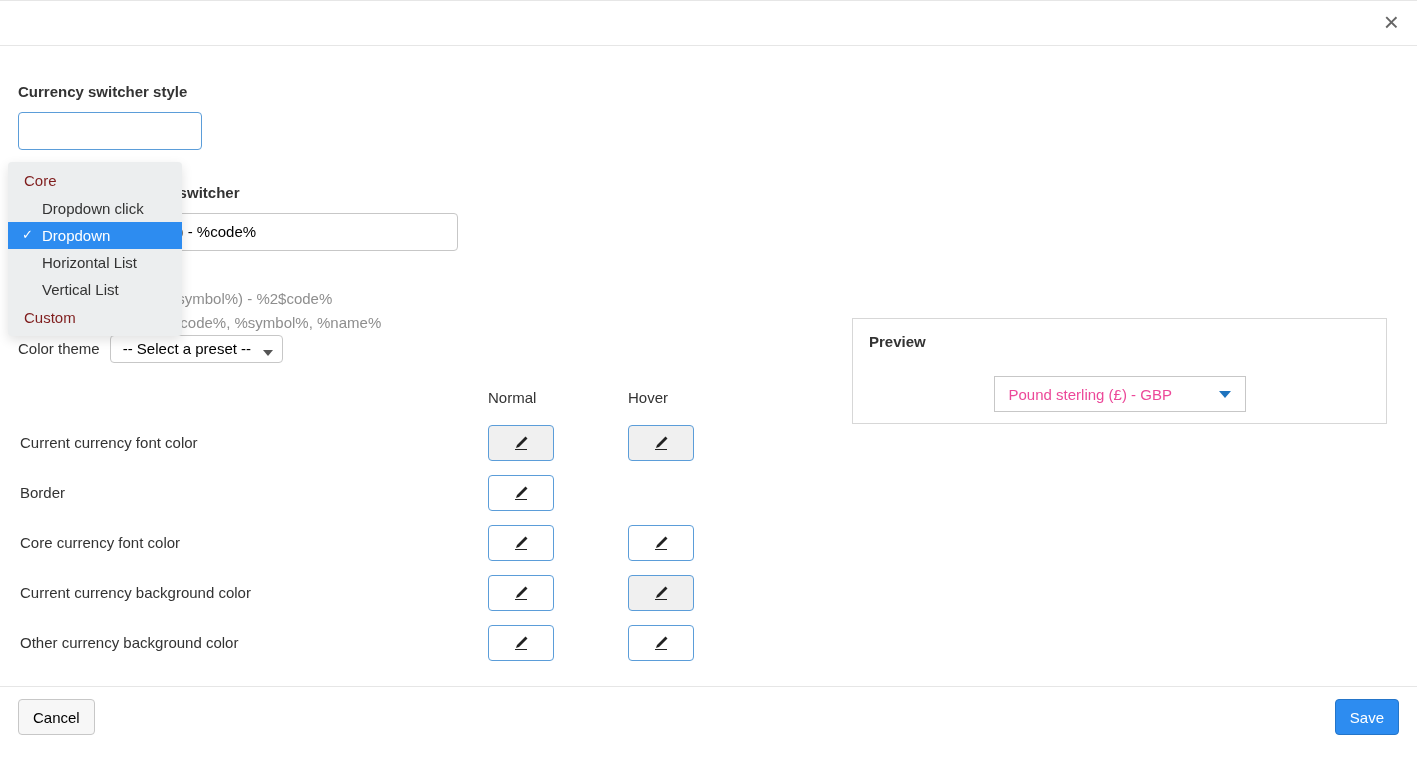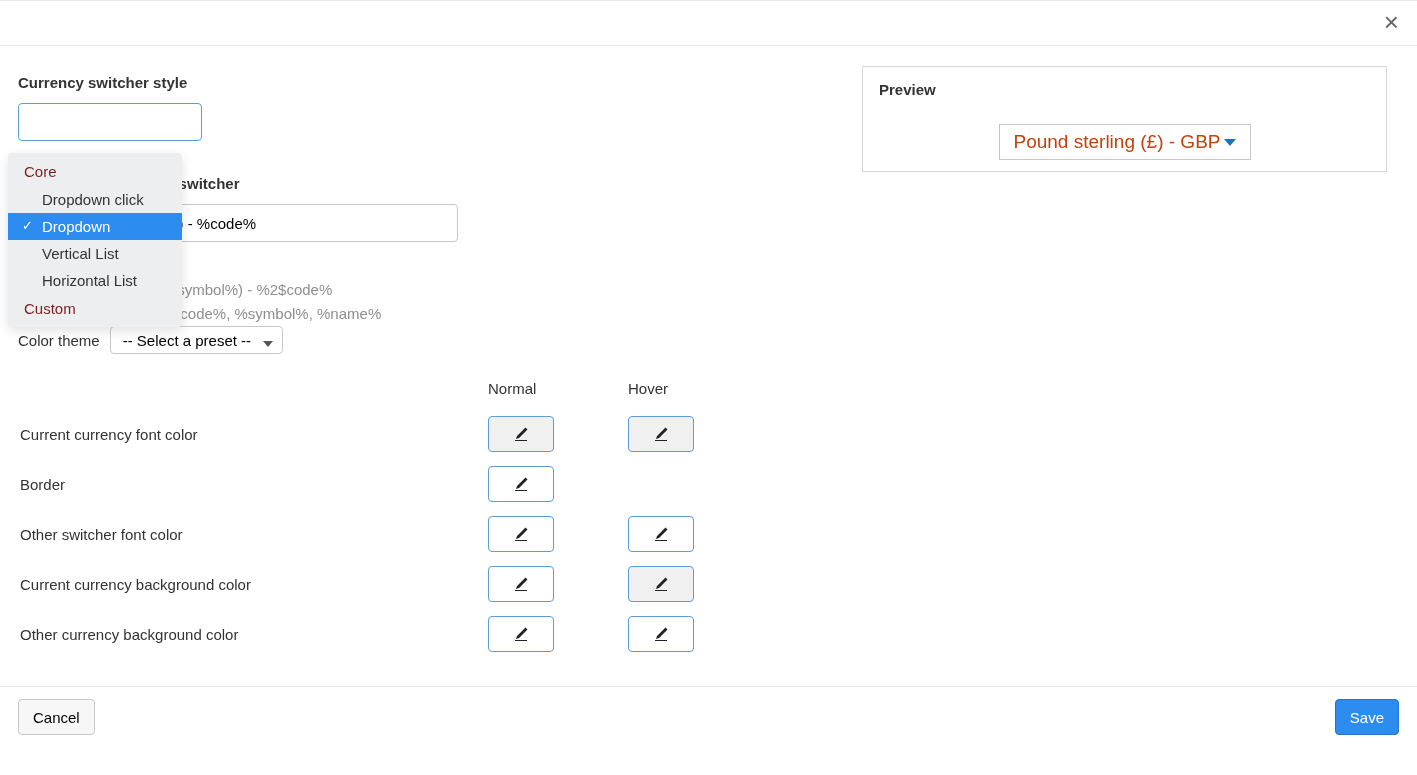--- a/index.html
+++ b/index.html
@@ -24,22 +24,23 @@
     position: absolute;
     right: 18px; top: 8px;
     font-size: 26px;
     color: #666;
     cursor: pointer;
     line-height: 1;
   }
   .modal-body {
     padding: 20px 30px 10px 18px;
     display: flex;
-    gap: 34px;
+    gap: 24px;
     min-height: 640px;
+    align-items: center;
   }
   .col-left {
     flex: 0 0 810px;
     position: relative;
   }
   .col-right {
     flex: 1;
   }
   .section-title {
     font-weight: 700;
@@ -164,22 +165,22 @@
   .preview-title { font-weight:700; margin-bottom: 26px;}
   .preview-switcher {
     width: 252px;
     margin: 8px auto;
     border: 1px solid #c7c7c7;
     height: 36px;
     display:flex;
     align-items:center;
     justify-content: space-between;
     padding: 0 14px;
-    color: #c2410c;
-    font-size: 19px;
+    color: #ec4899;
+    font-size: 15px;
     cursor: pointer;
   }
   .preview-switcher .caret {
     width:0;height:0;
     border-left:6px solid transparent;
     border-right:6px solid transparent;
     border-top:7px solid #1e73be;
   }
   
   .modal-footer {
@@ -220,22 +221,22 @@
       <div class="section-title">Currency switcher style</div>
 
       <div class="style-select-wrap">
         <div class="style-select-border"></div>
       </div>
 
       <div class="dropdown-open">
         <div class="group-label">Core</div>
         <div class="item">Dropdown click</div>
         <div class="item selected">Dropdown</div>
+        <div class="item">Horizontal List</div>
         <div class="item">Vertical List</div>
-        <div class="item">Horizontal List</div>
         <div class="group-label">Custom</div>
       </div>
 
       <div class="template-label">
         <span style="visibility:hidden;">Template for currenc</span><span>y switcher</span>
       </div>
 
       <div class="template-row">
         <input class="template-input" type="text" value="%name% (%symbol%) - %code%" style="">
       </div>
@@ -280,21 +281,21 @@
             <tr>
               <td class="label-col">Border</td>
               <td class="swatch-col"><span class="swatch-btn">
                   <svg viewBox="0 0 16 16">
                     <path d="M12.5 1.5l2 2L6 12l-3 1 1-3 8.5-8.5zM2 14h12v1H2z" fill="#222"></path>
                   </svg>
                 </span></td>
               <td class="swatch-col"></td>
             </tr>
             <tr>
-              <td class="label-col">Other switcher font color</td>
+              <td class="label-col">Core currency font color</td>
               <td class="swatch-col"><span class="swatch-btn">
                   <svg viewBox="0 0 16 16">
                     <path d="M12.5 1.5l2 2L6 12l-3 1 1-3 8.5-8.5zM2 14h12v1H2z" fill="#222"></path>
                   </svg>
                 </span></td>
               <td class="swatch-col"><span class="swatch-btn">
                   <svg viewBox="0 0 16 16">
                     <path d="M12.5 1.5l2 2L6 12l-3 1 1-3 8.5-8.5zM2 14h12v1H2z" fill="#222"></path>
                   </svg>
                 </span></td>

